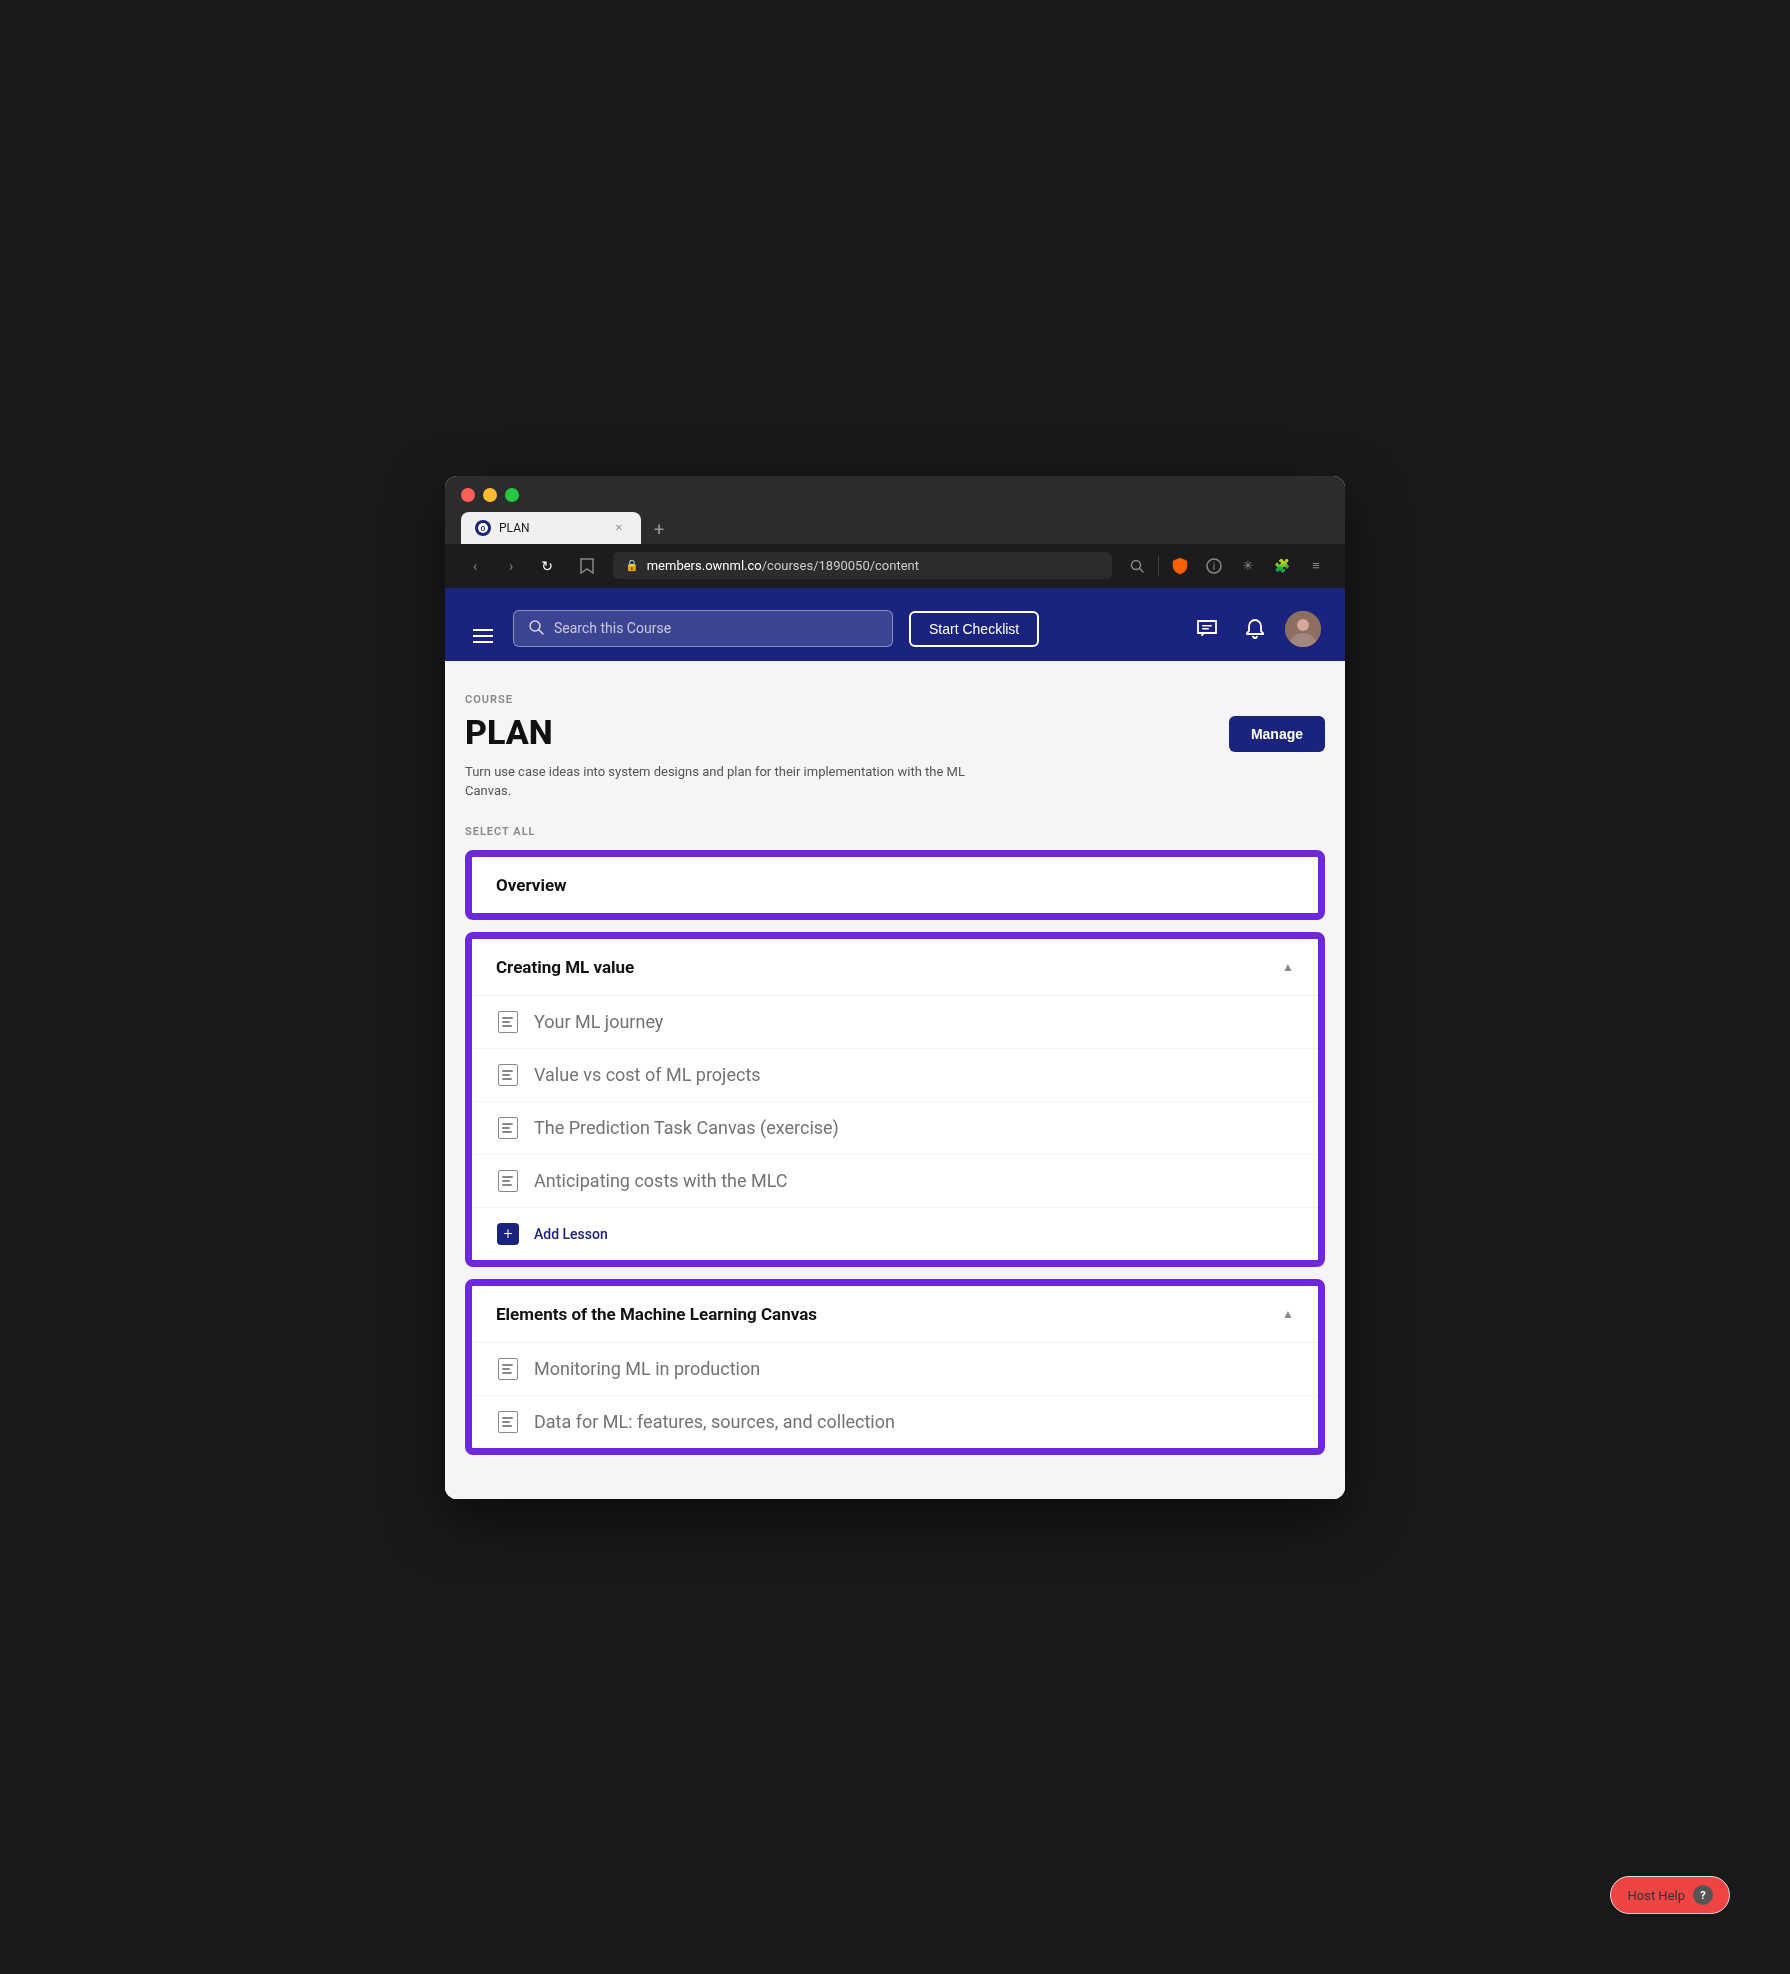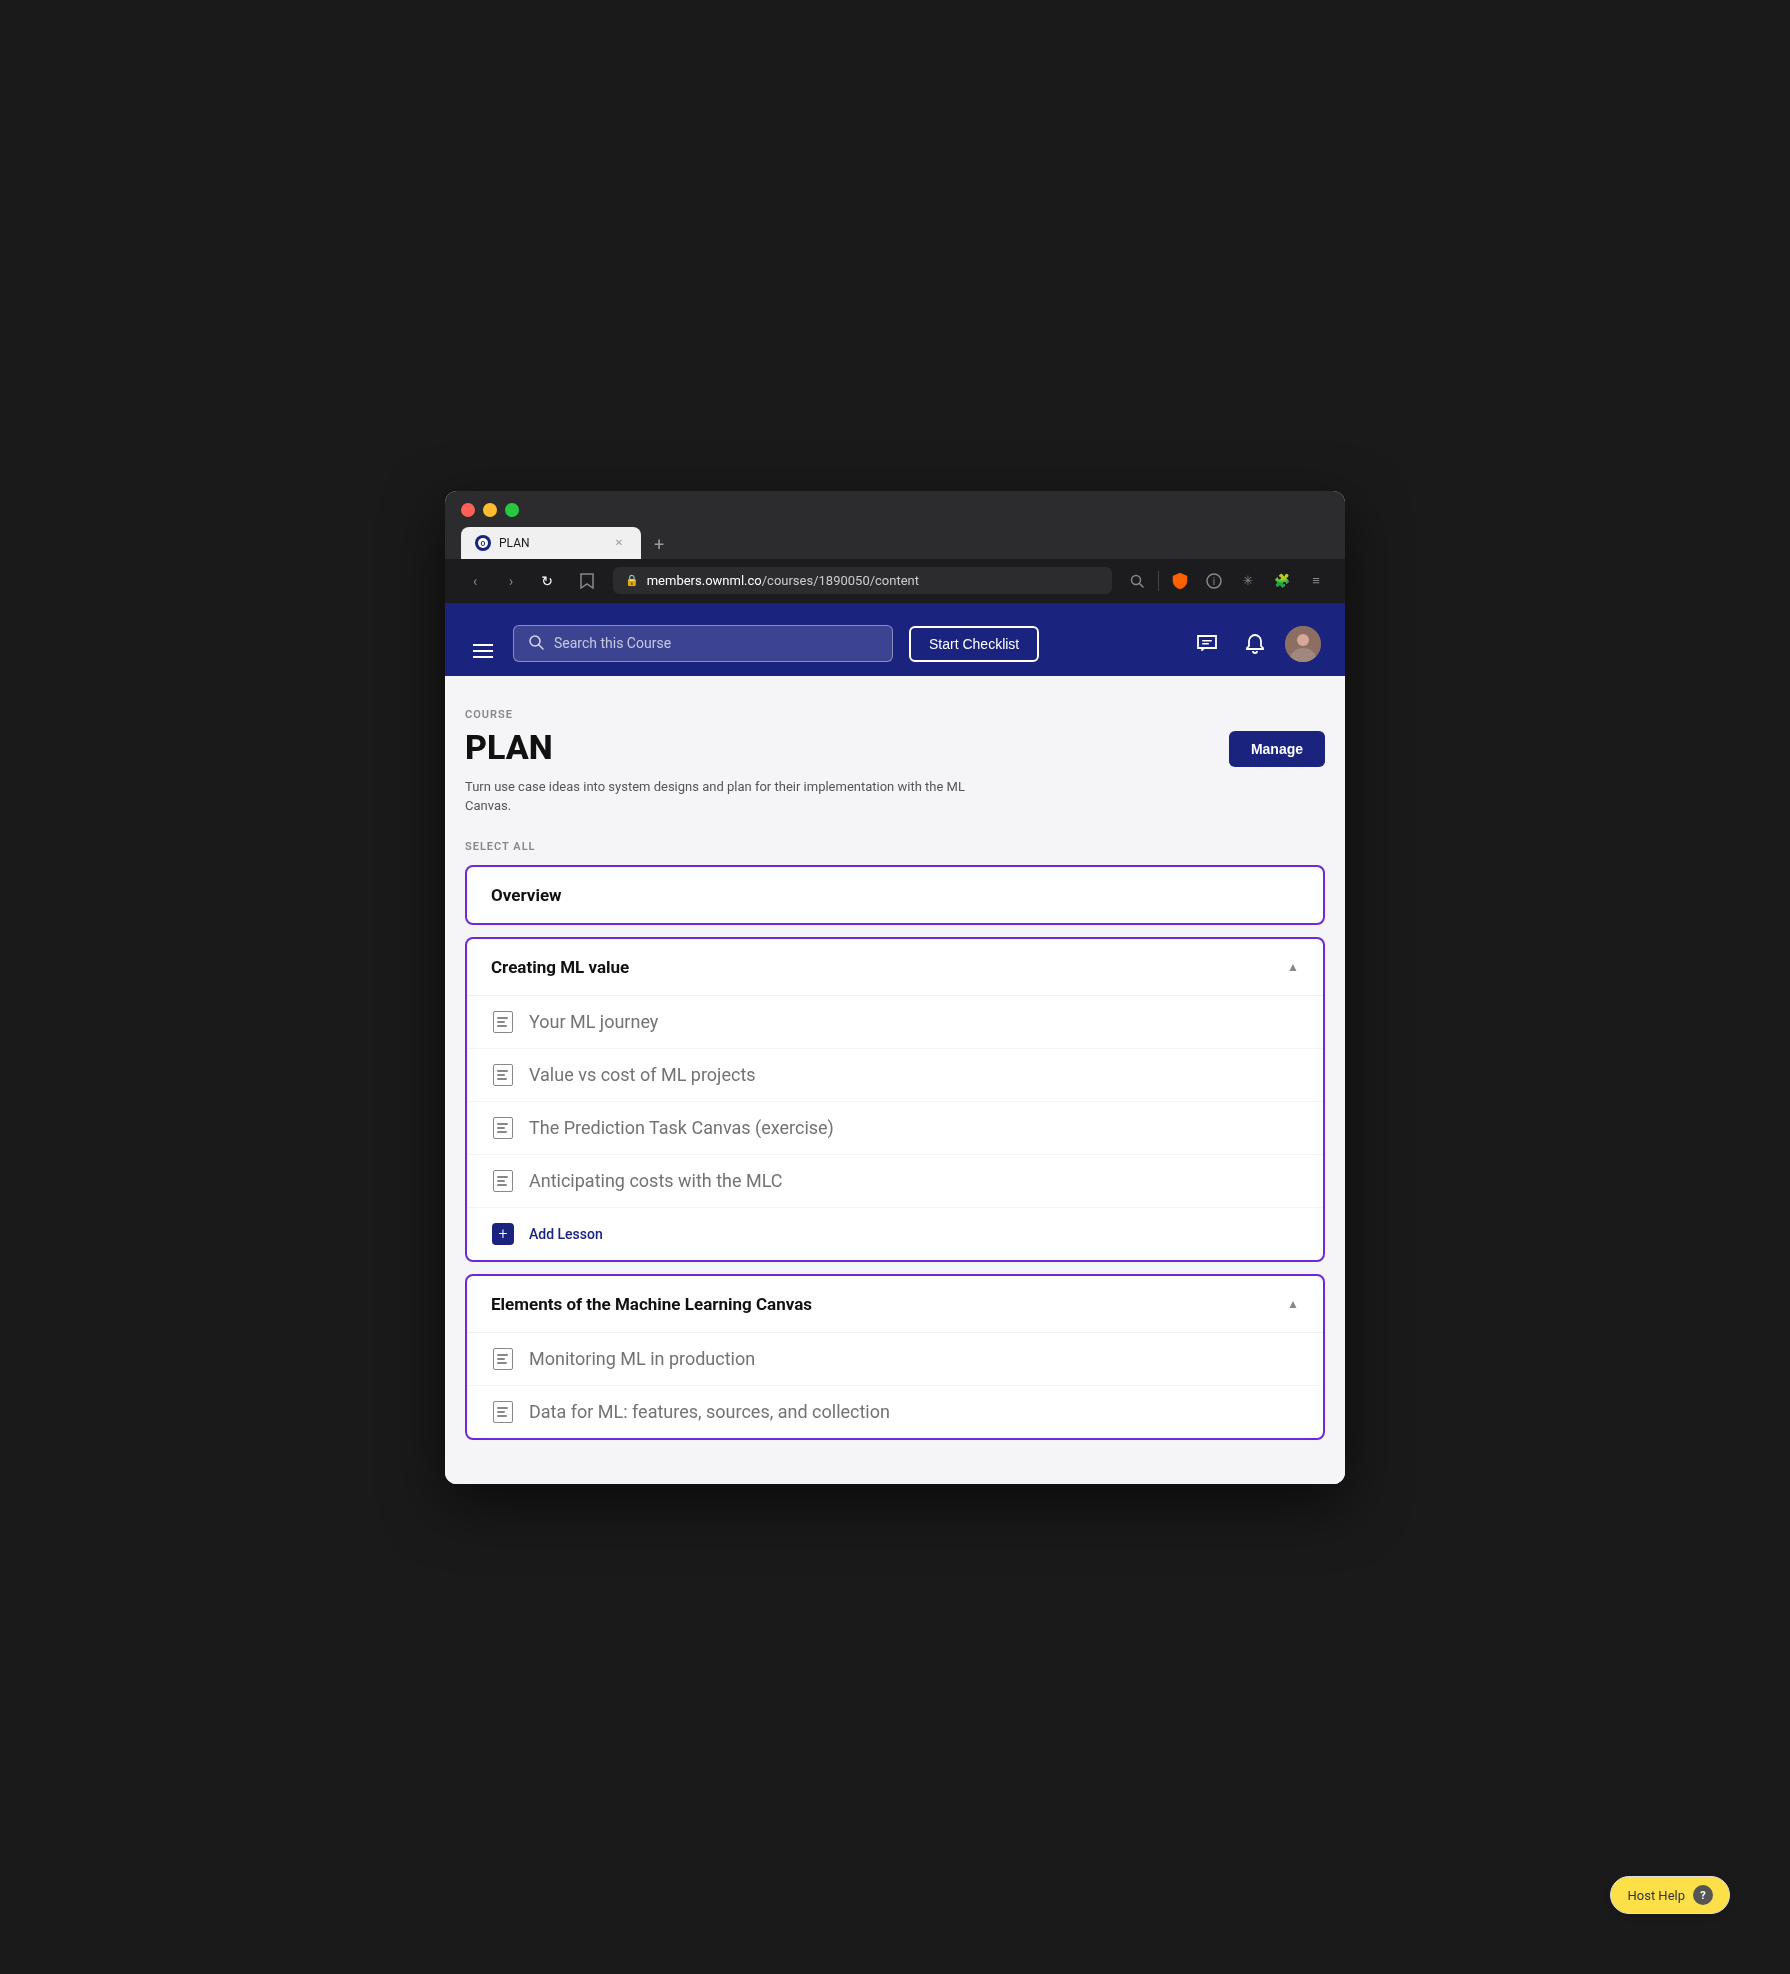--- a/index.html
+++ b/index.html
@@ -354,21 +354,21 @@
       letter-spacing: 1px;
       text-transform: uppercase;
       margin-bottom: 12px;
     }
 
     
     .section-card {
       background: #fff;
       border-radius: 8px;
       margin-bottom: 12px;
-      border: 2px solid #6d28d9;
+      border: 7px solid #6d28d9;
       overflow: hidden;
     }
 
     .section-header {
       display: flex;
       align-items: center;
       justify-content: space-between;
       padding: 18px 24px;
       cursor: pointer;
     }
@@ -455,21 +455,21 @@
       font-size: 14px;
       color: #1a237e;
       font-weight: 500;
     }
 
     
     .host-help-btn {
       position: fixed;
       bottom: 60px;
       right: 60px;
-      background: #fde047;
+      background: #ef4444;
       border: 1px solid #ddd;
       border-radius: 20px;
       padding: 8px 16px;
       display: flex;
       align-items: center;
       gap: 8px;
       font-size: 13px;
       color: #333;
       cursor: pointer;
       box-shadow: 0 2px 8px rgba(0,0,0,0.1);

